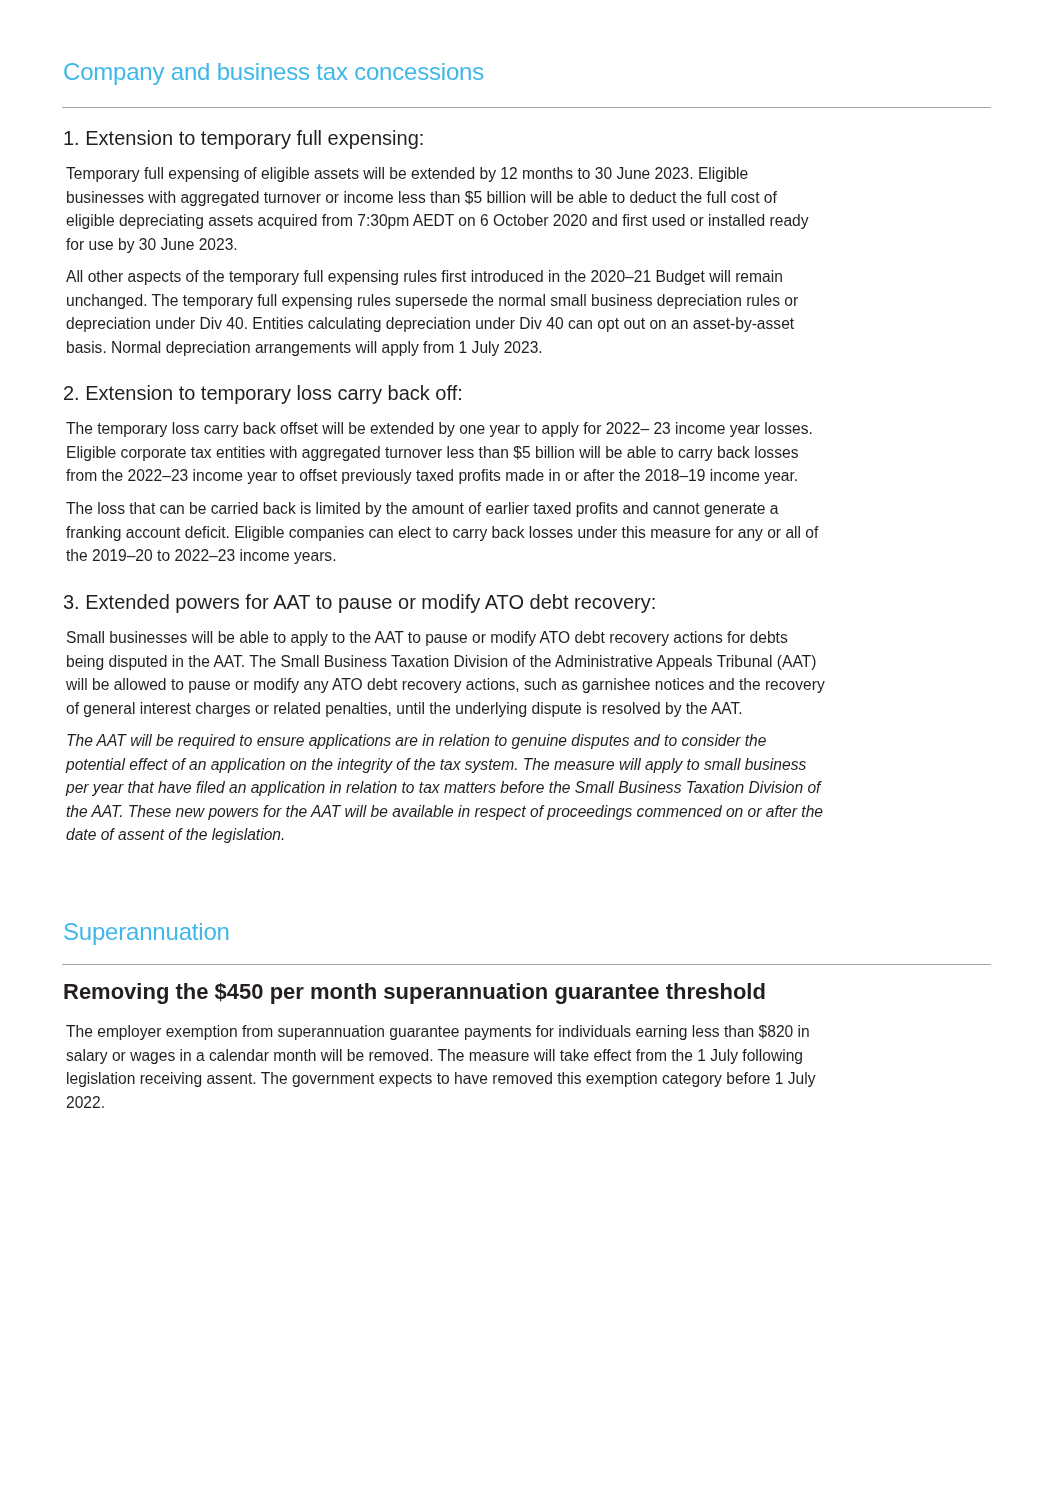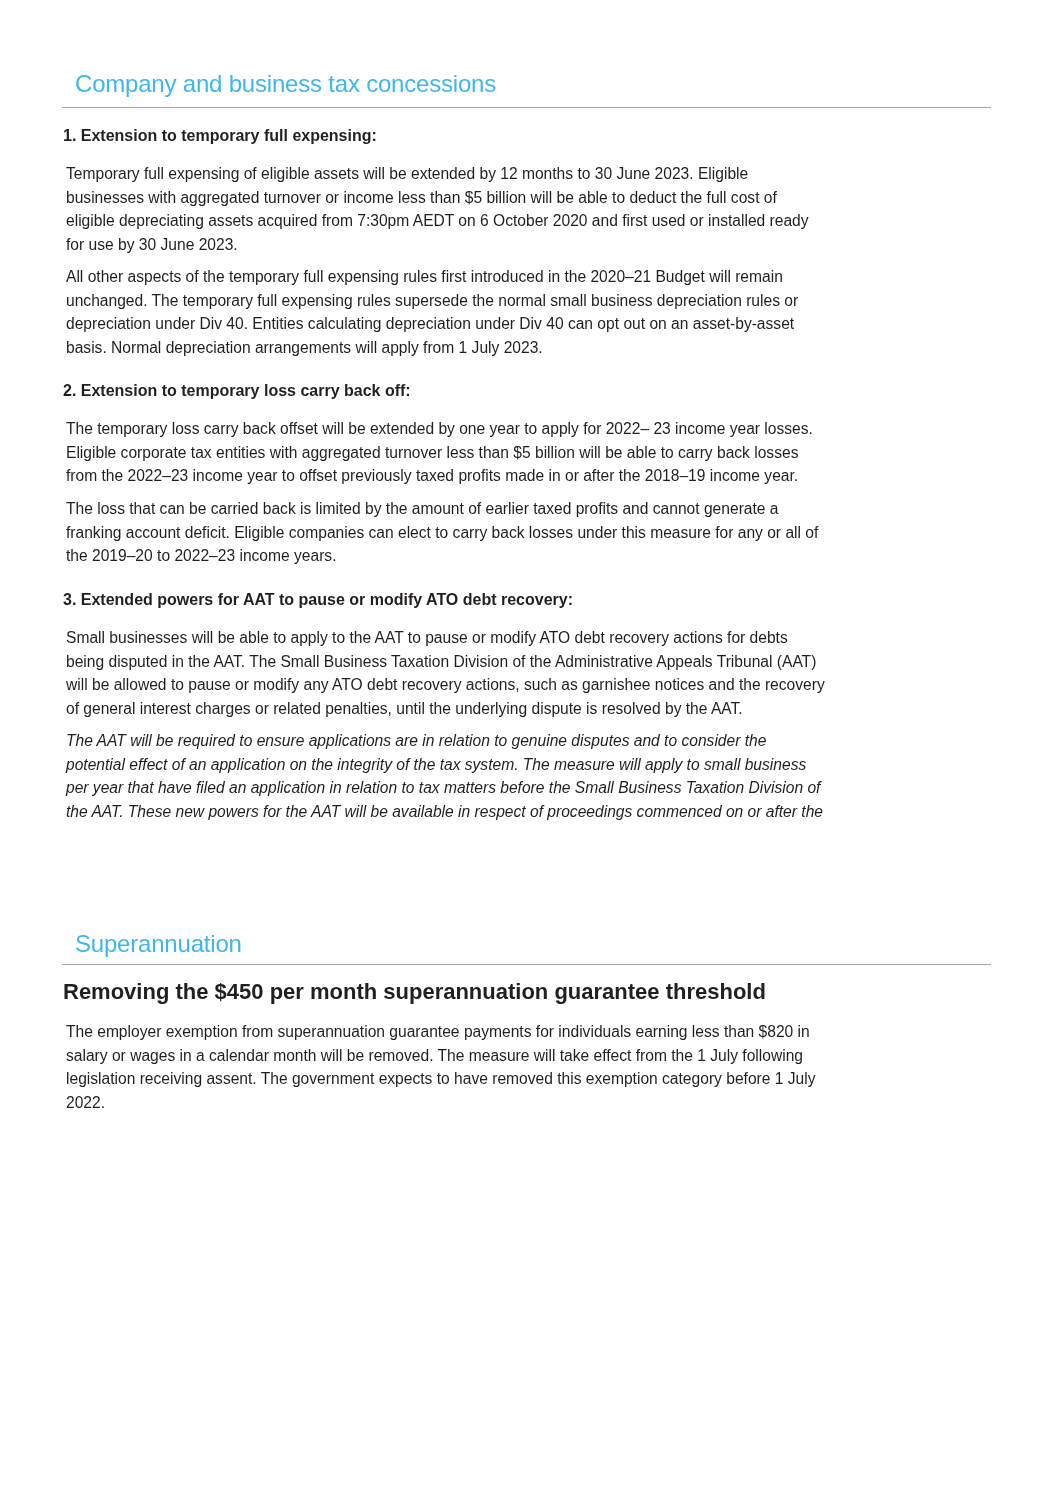--- a/index.html
+++ b/index.html
@@ -21,35 +21,35 @@
       top: 0;
       width: 1054px;
       height: 1491px;
     }
     .section-title {
       position: absolute;
       left: 63px;
       font-size: 24px;
       font-weight: normal;
       letter-spacing: -0.2px;
-      margin: 12px;
+      margin: 0;
       white-space: nowrap;
     }
     .rule {
       position: absolute;
       left: 62px;
       width: 929px;
       height: 0;
       border-top: 1px solid #a7a7a7;
     }
     .subhead {
       position: absolute;
       left: 63px;
-      font-size: 16px;
-      font-weight: bold;
+      font-size: 20px;
+      font-weight: normal;
       margin: 0;
       white-space: nowrap;
       color: #231f20;
     }
     .subhead.plain {
       font-weight: bold;
       font-size: 22px;
     }
     .para {
       position: absolute;
@@ -104,20 +104,21 @@
     <span class="line">Small businesses will be able to apply to the AAT to pause or modify ATO debt recovery actions for debts</span>
     <span class="line">being disputed in the AAT. The Small Business Taxation Division of the Administrative Appeals Tribunal (AAT)</span>
     <span class="line">will be allowed to pause or modify any ATO debt recovery actions, such as garnishee notices and the recovery</span>
     <span class="line">of general interest charges or related penalties, until the underlying dispute is resolved by the AAT.</span>
   </div>
   <div class="para" style="top:726px;font-style:italic;">
     <span class="line">The AAT will be required to ensure applications are in relation to genuine disputes and to consider the</span>
     <span class="line">potential effect of an application on the integrity of the tax system. The measure will apply to small business</span>
     <span class="line">per year that have filed an application in relation to tax matters before the Small Business Taxation Division of</span>
     <span class="line">the AAT. These new powers for the AAT will be available in respect of proceedings commenced on or after the</span>
+    <span class="line">date of assent of the legislation.</span>
   </div>
 
   <h1 class="section-title" style="top:918px; color:#3fb7e8;">Superannuation</h1>
   <div class="rule" style="top:964px;"></div>
 
   <h2 class="subhead plain" style="top:979px;">Removing the $450 per month superannuation guarantee threshold</h2>
   <div class="para" style="top:1017px;">
     <span class="line">The employer exemption from superannuation guarantee payments for individuals earning less than $820 in</span>
     <span class="line">salary or wages in a calendar month will be removed. The measure will take effect from the 1 July following</span>
     <span class="line">legislation receiving assent. The government expects to have removed this exemption category before 1 July</span>

